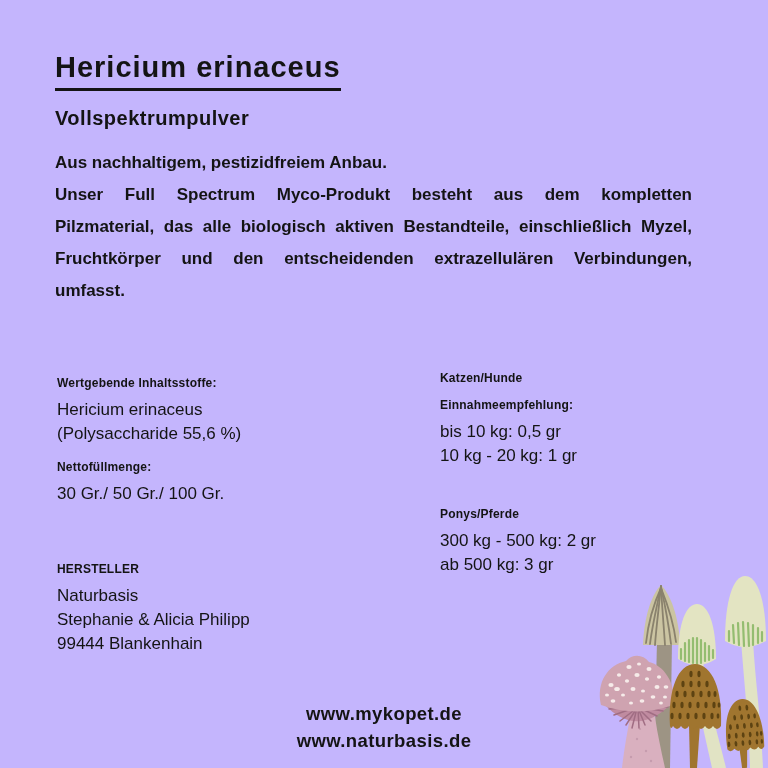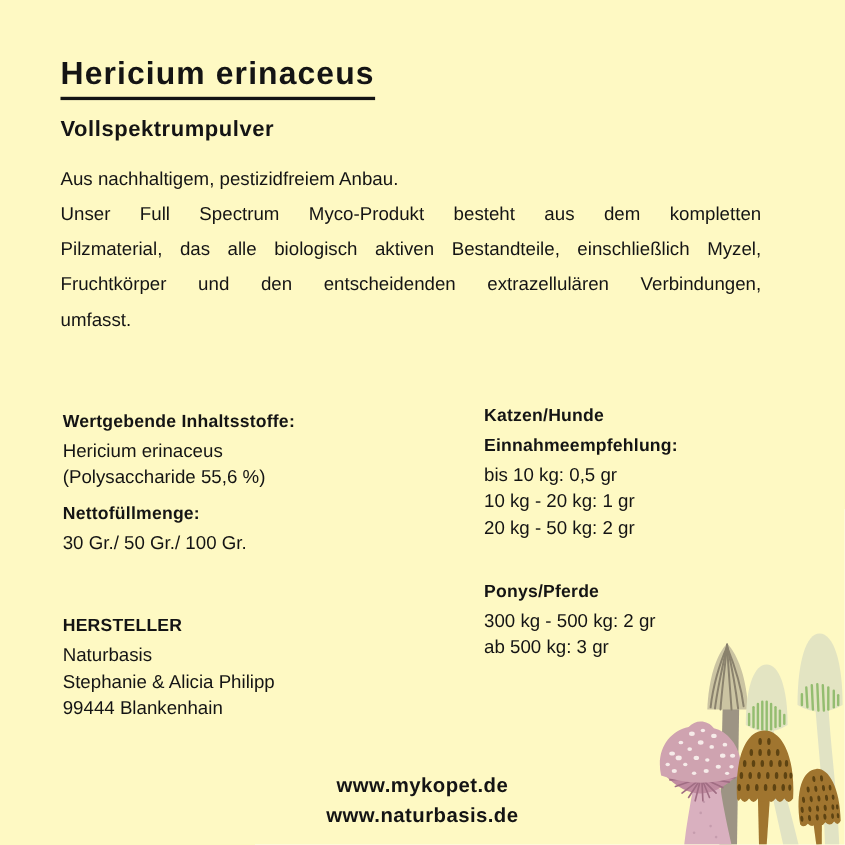--- a/index.html
+++ b/index.html
@@ -1,39 +1,39 @@
 <!DOCTYPE html>
 <html><head>
 <meta charset="utf-8">
 <style>
   html,body{margin:0;padding:0;background:#ffffff;}
   .page{
-    position:relative;width:768px;height:768px;background:#fef9c3;
+    position:relative;width:768px;height:768px;background:#c4b5fd;
     font-family:"Liberation Sans","DejaVu Sans",sans-serif;color:#141414;
     overflow:hidden;
   }
   .title{
     position:absolute;left:55px;top:52px;
     font-size:29px;font-weight:700;letter-spacing:1px;line-height:1.1;
     border-bottom:3px solid #141414;padding-bottom:4px;
   }
   .subtitle{
     position:absolute;left:55px;top:107px;
     font-size:20px;font-weight:700;letter-spacing:.5px;
   }
-  .intro{position:absolute;left:55px;top:147px;width:637px;font-size:17px;line-height:32px;}
+  .intro{position:absolute;left:55px;top:147px;width:637px;font-size:17px;line-height:32px;font-weight:bold;}
   .intro .line{text-align:left;}
   .intro .line.stretch{text-align:justify;text-align-last:justify;}
   .sec{position:absolute;left:57px;width:350px;}
   .sec-ingredients{top:371px;}
   .sec-net{top:455px;}
   .sec-batch{top:527px;}
   .sec-manufacturer{top:557px;}
   .col-right{position:absolute;left:440px;top:366px;width:310px;}
-  .h3{font-size:16px;font-weight:700;letter-spacing:.2px;line-height:25px;margin:0 0 2px 0;}
+  .h3{font-size:12px;font-weight:700;letter-spacing:.2px;line-height:25px;margin:0 0 2px 0;}
   .line17{font-size:17px;line-height:24px;margin:0;}
   .prewrap{white-space:pre-wrap;}
   .gap{height:34px;}
   .footer{
     position:absolute;left:0;top:700px;width:768px;text-align:center;
     font-size:18.5px;font-weight:700;line-height:27px;letter-spacing:.4px;
   }
   .mushrooms{position:absolute;right:0;bottom:0;width:175px;height:207px;}
   .stripes{fill:none;stroke-linecap:round;}
 </style>
@@ -70,21 +70,20 @@
     <p class="line17">Naturbasis</p>
     <p class="line17">Stephanie &amp; Alicia Philipp</p>
     <p class="line17">99444 Blankenhain</p>
   </div>
 
   <div class="col-right">
     <p class="h3">Katzen/Hunde</p>
     <p class="h3">Einnahmeempfehlung:</p>
     <p class="line17">bis 10 kg: 0,5 gr</p>
     <p class="line17">10 kg - 20 kg: 1 gr</p>
-    <p class="line17">20 kg - 50 kg: 2 gr</p>
     <div class="gap"></div>
     <p class="h3">Ponys/Pferde</p>
     <p class="line17">300 kg - 500 kg: 2 gr</p>
     <p class="line17">ab 500 kg: 3 gr</p>
   </div>
 
   <div class="footer">
     <div>www.mykopet.de</div>
     <div>www.naturbasis.de</div>
   </div>

